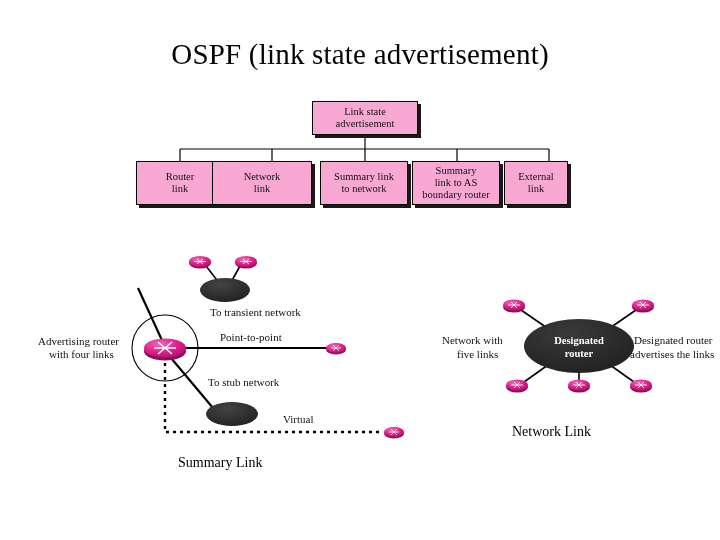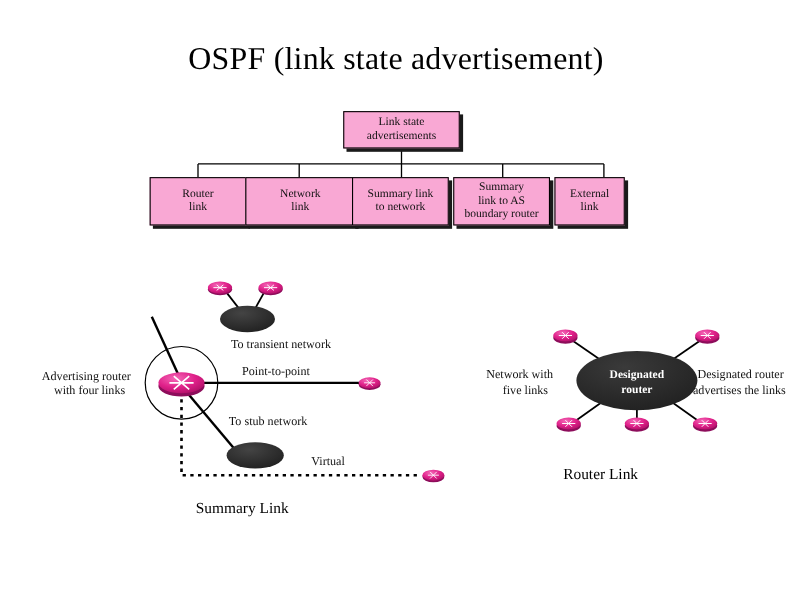--- a/index.html
+++ b/index.html
@@ -114,32 +114,32 @@
     <line x1="50" y1="54" x2="50" y2="66" stroke="#000" stroke-width="1.2"></line>
     <line x1="142" y1="54" x2="142" y2="66" stroke="#000" stroke-width="1.2"></line>
     <line x1="235" y1="54" x2="235" y2="66" stroke="#000" stroke-width="1.2"></line>
     <line x1="327" y1="54" x2="327" y2="66" stroke="#000" stroke-width="1.2"></line>
     <line x1="419" y1="54" x2="419" y2="66" stroke="#000" stroke-width="1.2"></line>
   </svg>
 
   <div class="tree-box" style="left:182px; top:6px; width:106px; height:34px;">
     <div>
       <span>Link state</span>
-      <span>advertisements</span>
+      <span>advertisement</span>
     </div>
   </div>
 
   <div class="tree-box" style="left:6px; top:66px; width:88px; height:44px;">
     <div>
       <span>Router</span>
       <span>link</span>
     </div>
   </div>
 
-  <div class="tree-box" style="left:93px; top:66px; width:100px; height:44px;">
+  <div class="tree-box" style="left:82px; top:66px; width:100px; height:44px;">
     <div>
       <span>Network</span>
       <span>link</span>
     </div>
   </div>
 
   <div class="tree-box" style="left:190px; top:66px; width:88px; height:44px;">
     <div>
       <span>Summary link</span>
       <span>to network</span>
@@ -286,13 +286,13 @@
     </g>
 
     <text class="diagram-label" x="4" y="54">Network with</text>
     <text class="diagram-label" x="19" y="68">five links</text>
 
     <text class="diagram-label" x="196" y="54">Designated router</text>
     <text class="diagram-label" x="192" y="68">advertises the links</text>
   </svg>
 </div>
 
-<div id="network-link-caption" class="fig-caption">Router Link</div>
+<div id="network-link-caption" class="fig-caption">Network Link</div>
 
 </body></html>

